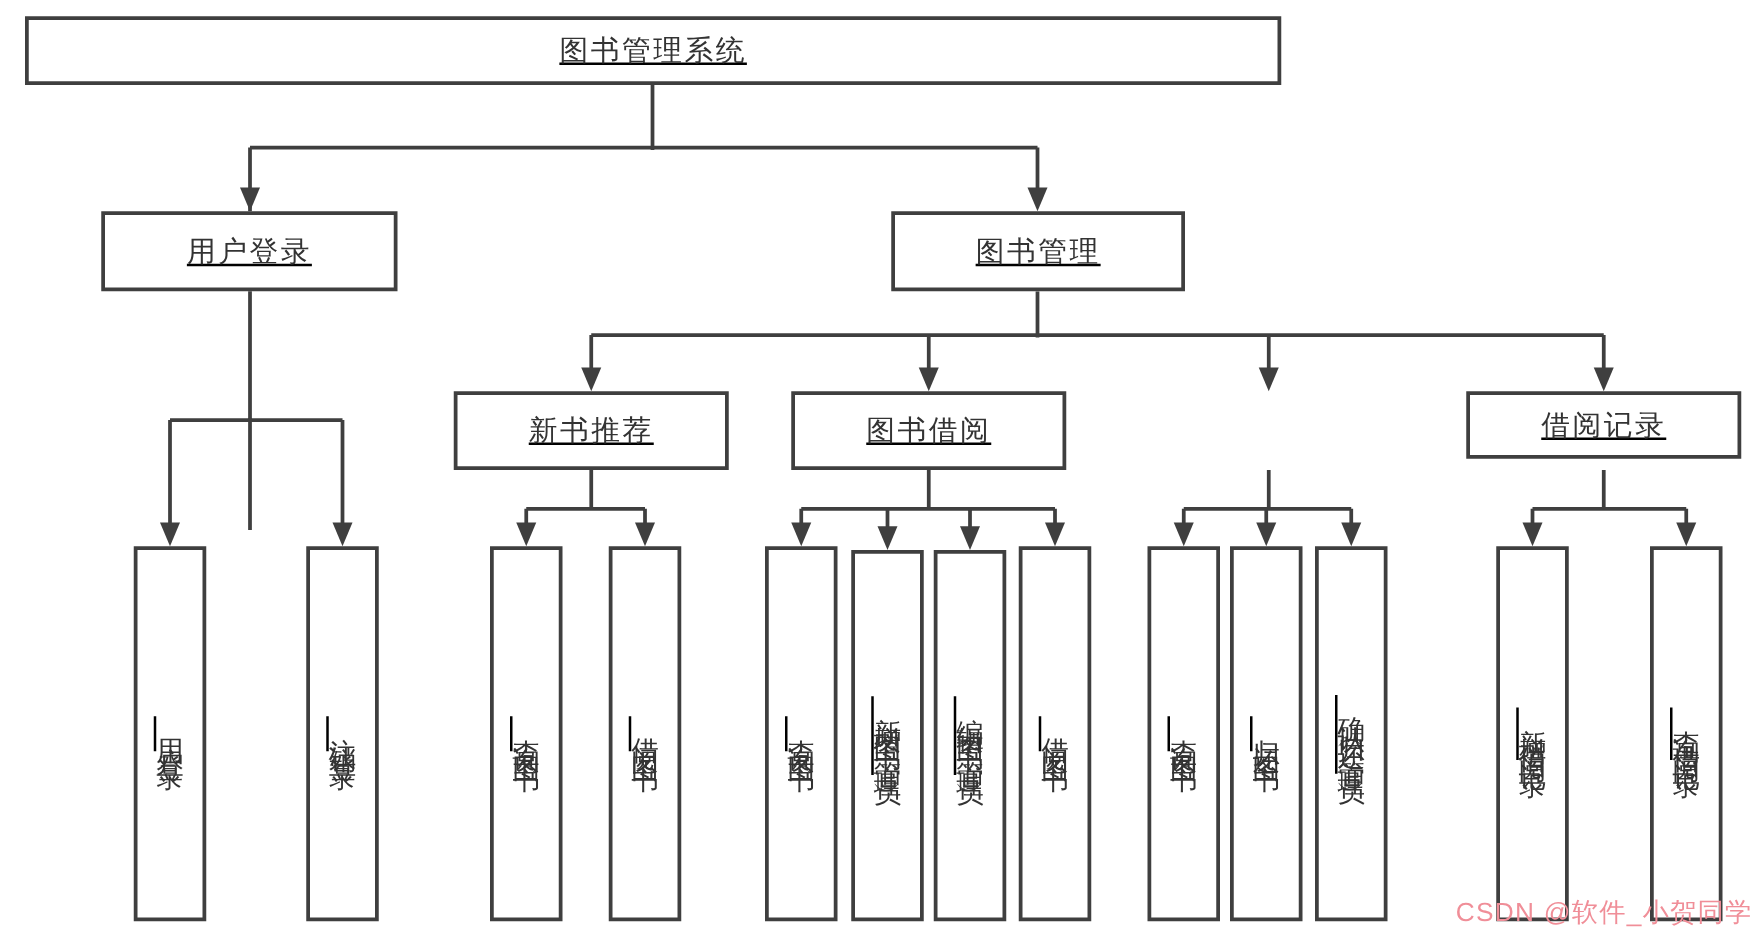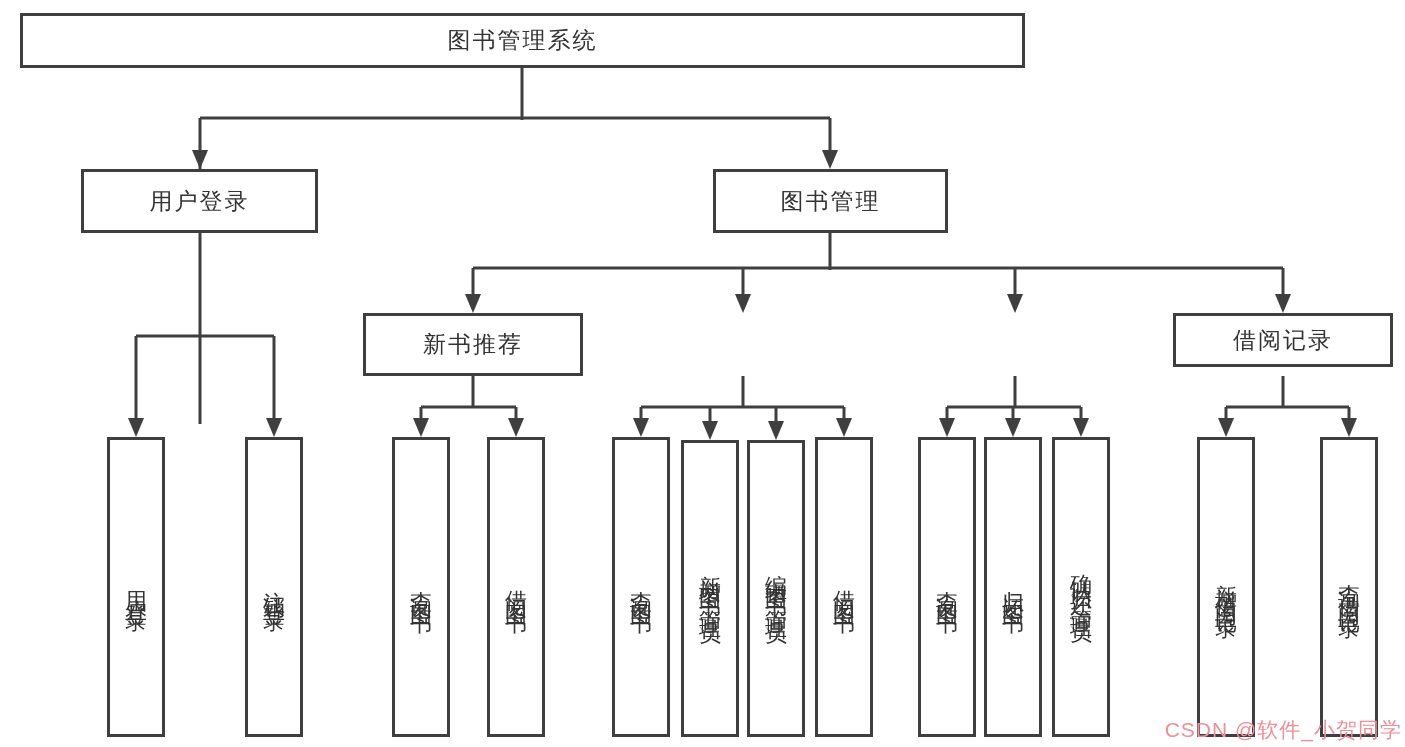--- a/index.html
+++ b/index.html
@@ -31,20 +31,21 @@
     fill: var(--line, #3f3f3f);
   }
   .box {
     position: absolute;
     box-sizing: border-box;
     border: 3px solid var(--line, #3f3f3f);
     background: var(--box-bg, #ffffff);
     display: flex;
     align-items: center;
     justify-content: center;
+    text-decoration: underline;
   }
   .hlabel {
     font-size: 23px;
     letter-spacing: 2px;
     color: var(--text, #333333);
     white-space: nowrap;
   }
   .leaf {
     top: 437px;
     width: 58px;
@@ -122,20 +123,23 @@
   </div>
 
   <div class="box" style="left:363px; top:313px; width:220px; height:63px">
     <span class="hlabel">新书推荐</span>
   </div>
 
   <div class="box" style="left:713px; top:169px; width:235px; height:64px">
     <span class="hlabel">图书管理</span>
   </div>
 
+  <div class="box" style="left:633px; top:313px; width:220px; height:63px">
+    <span class="hlabel">图书借阅</span>
+  </div>
 
 
   <div class="box" style="left:1173px; top:313px; width:220px; height:54px">
     <span class="hlabel">借阅记录</span>
   </div>
 
   <div class="box leaf" style="left:107px">
     <span class="vlabel">用户登录</span>
   </div>
 

